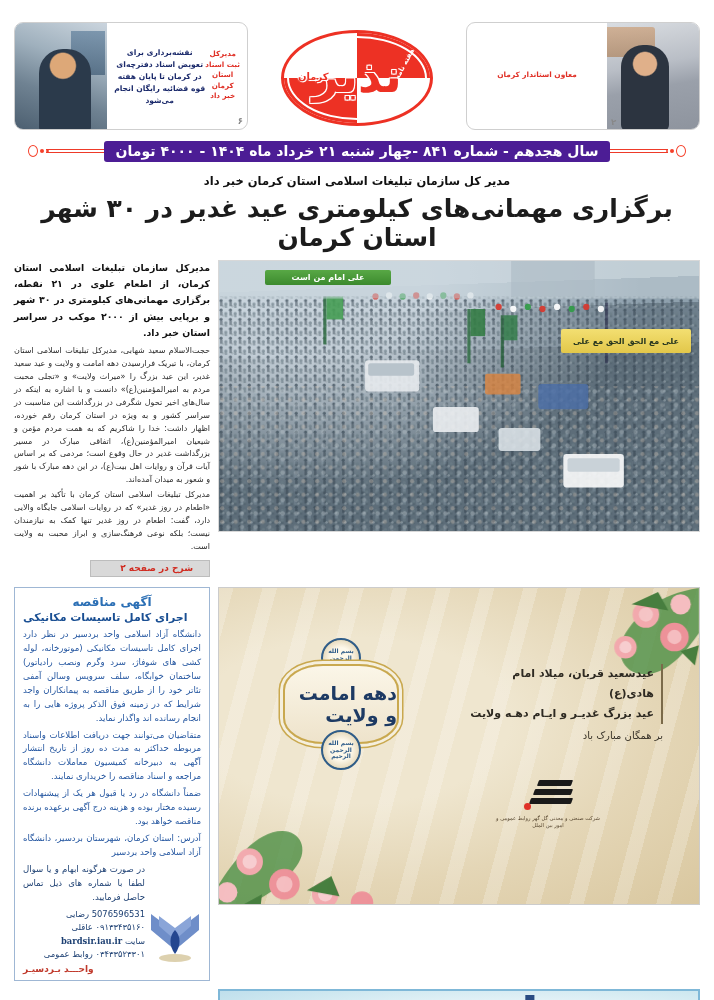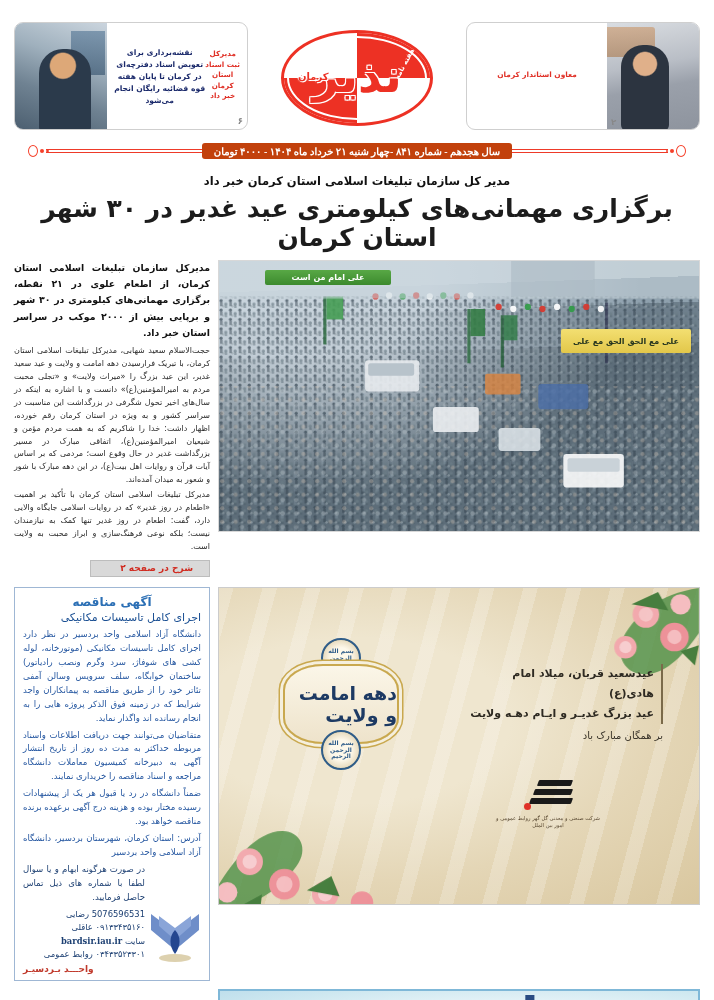--- a/index.html
+++ b/index.html
@@ -107,25 +107,24 @@
   .ribbon-wrap {
     position: relative; height: 22px; margin-top: 6px;
     display: flex; align-items: center; justify-content: center;
   }
   .ribbon-line {
     position: absolute; left: 32px; right: 32px; top: 50%;
     height: 4px; transform: translateY(-50%);
     border-top: 1px solid #ee3a29; border-bottom: 1px solid #ee3a29;
   }
   .ribbon-pill {
-    position: relative; background: #c2410c; color: #fff;
-    font-size: 10px; font-weight: 700; padding: 2.5px 12px;
+    position: relative; background: #4c1d95; color: #fff;
+    font-size: 14px; font-weight: 700; padding: 2.5px 12px;
     border-radius: 3px; white-space: nowrap; z-index: 2;
     letter-spacing: .2px;
-    font-family: Liberation Serif, serif;
   }
   .ribbon-cap { position: absolute; top: 50%; transform: translateY(-50%); display: flex; align-items: center; gap: 2px; z-index: 2; }
   .ribbon-cap.l { left: 14px; }
   .ribbon-cap.r { right: 14px; flex-direction: row-reverse; }
   .cap-dot { width: 4px; height: 4px; border-radius: 50%; background: #f5402a; }
   .cap-dot.sm { width: 2.5px; height: 2.5px; }
   .cap-ring { width: 10px; height: 12px; border: 1.6px solid #f5402a; border-radius: 50%; background: #fff; }
 
   
   .kicker-line {
@@ -233,21 +232,21 @@
   }
   .eid-logo-mark .dot { position: absolute; left: 2px; bottom: 2px; width: 7px; height: 7px; border-radius: 50%; background: #e03127; }
   .eid-logo-cap { font-size: 5.2px; color: #5a4a33; line-height: 1.5; }
 
   
   .tender {
     width: 196px; flex: 0 0 196px; border: 1px solid #9fb7d4;
     background: #fff; padding: 7px 8px 6px 8px; min-height: 318px; position: relative;
   }
   .tender-t1 { text-align: center; color: #2b6fb5; font-size: 12px; font-weight: 700; }
-  .tender-t2 { text-align: right; color: #1a4f93; font-size: 11px; font-weight: 400; margin-top: 2px; margin-bottom: 4px; }
+  .tender-t2 { text-align: left; color: #1a4f93; font-size: 11px; font-weight: 700; margin-top: 2px; margin-bottom: 4px; }
   .tender-body { font-size: 8.6px; line-height: 1.62; color: #2456a0; text-align: justify; }
   .tender-body p { margin-bottom: 3px; }
   .tender-body.dark { color: #1c3f72; }
   .tender-contact { font-size: 8.4px; line-height: 1.62; color: #1c3f72; text-align: right; }
   .tender-contact .row { display: block; }
   .tender-foot { display: flex; align-items: flex-end; gap: 4px; margin-top: 2px; }
   .iau-logo { width: 52px; height: 52px; position: relative; flex: 0 0 52px; }
   .iau-label { color: #c0392b; font-size: 9px; font-weight: 700; letter-spacing: .5px; }
   .site-url { font-family: "DejaVu Serif", "Liberation Serif", serif; font-weight: 700; }
 

